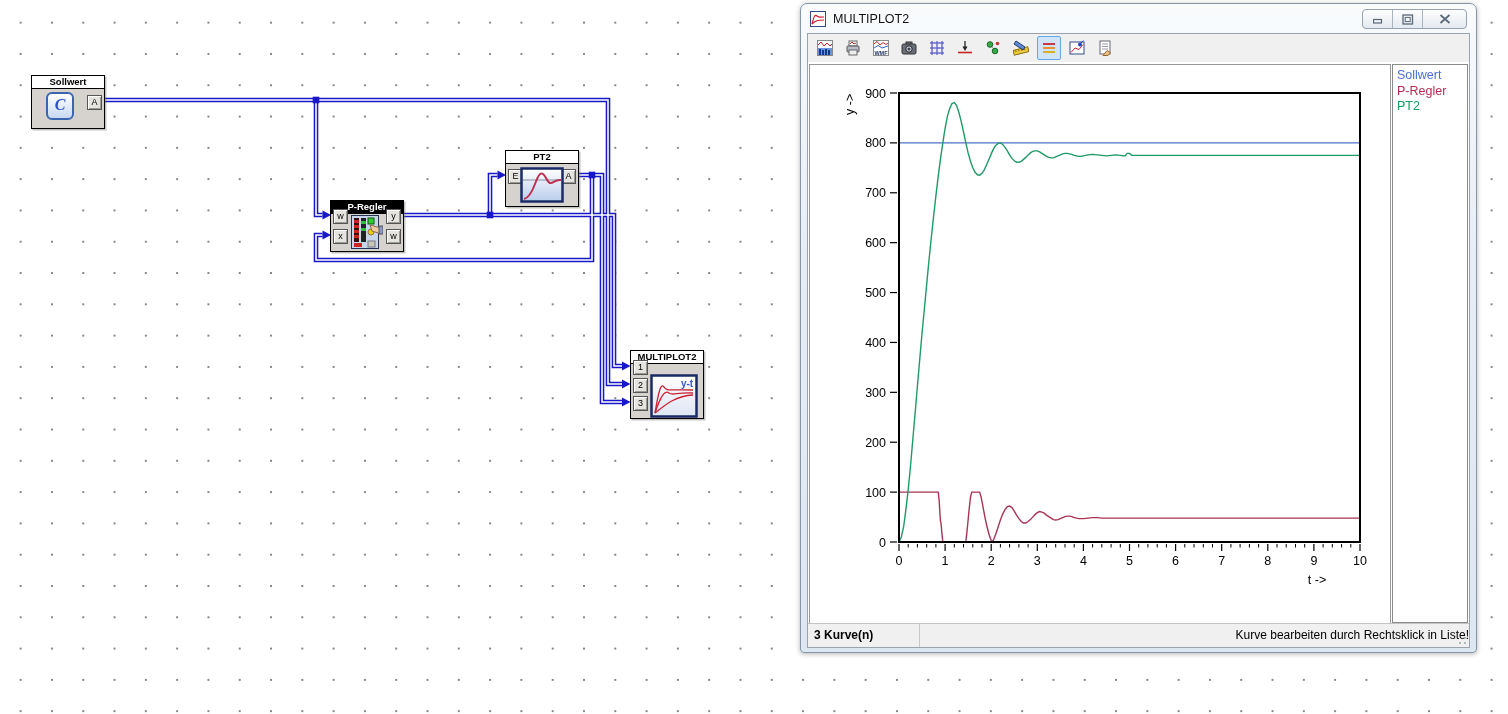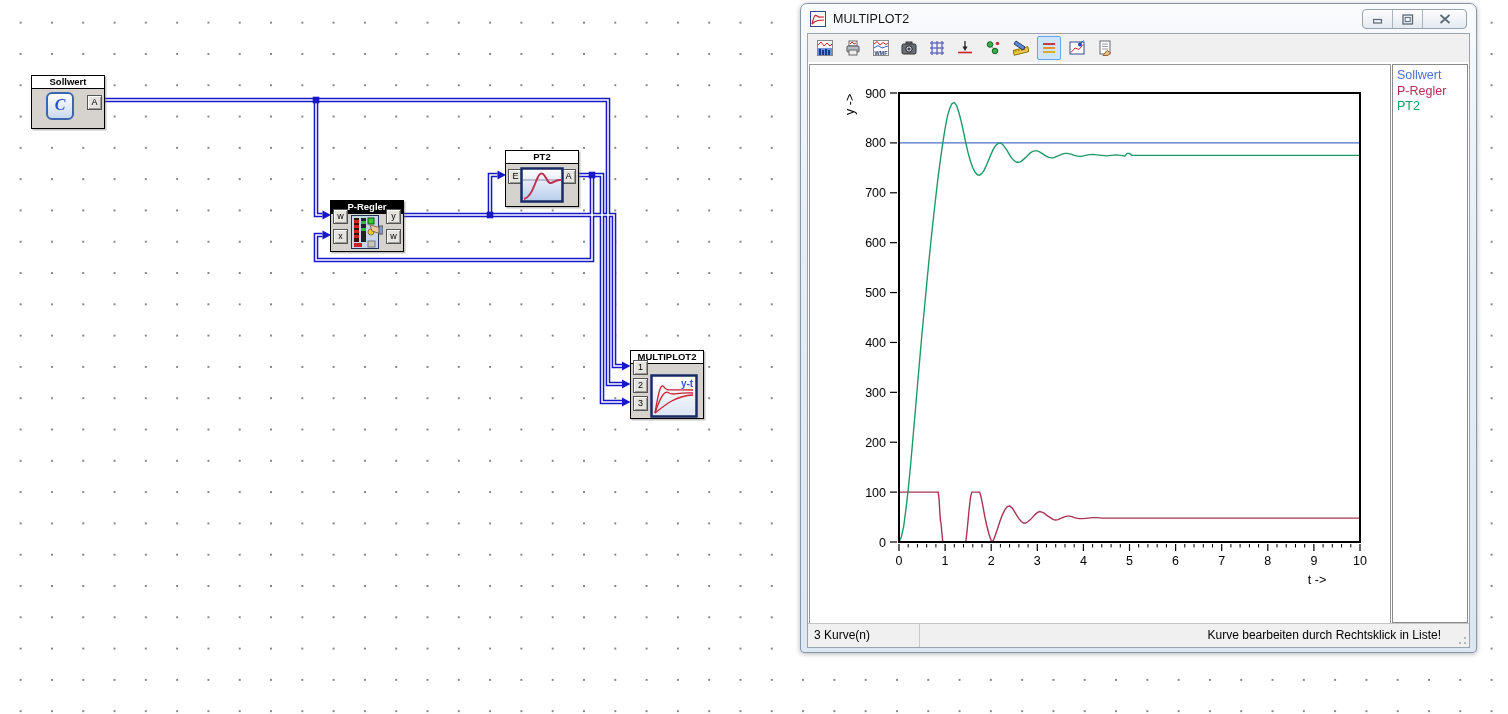--- a/index.html
+++ b/index.html
@@ -55,22 +55,22 @@
 
   .mainarea{position:absolute;left:0;right:0;top:28px;bottom:23px;background:#fff;}
   .plotpanel{position:absolute;left:1px;top:2px;width:580px;height:559px;
     background:#fff;border:1px solid #979797;}
   .legendpanel{position:absolute;left:584px;top:2px;width:76px;height:559px;
     background:#fff;border:1px solid #8a8a8a;padding:3px 0 0 4px;box-sizing:border-box;}
   .lgitem{font-size:12.5px;line-height:15.5px;white-space:nowrap;}
 
   .statusbar{position:absolute;left:0;right:0;bottom:0;height:23px;background:#f0f0f0;
     border-top:1px solid #c4c4c4;display:flex;font-size:12px;color:#000;}
-  .sb-left{width:105px;line-height:22px;padding-left:6px;border-right:1px solid #c8c8c8;}
-  .sb-right{flex:1;line-height:22px;text-align:right;padding-right:28px;position:relative;}
+  .sb-left{width:105px;line-height:22px;padding-left:6px;border-right:1px solid #c8c8c8;font-weight:bold;}
+  .sb-right{flex:1;line-height:22px;text-align:right;padding-right:0;position:relative;}
   .grip{position:absolute;right:2px;bottom:2px;}
 
   .tick{font-size:12.5px;fill:#000;font-family:"Liberation Sans",sans-serif;}
 </style>
 </head>
 <body>
 
 <div class="canvas">
 
   <svg class="wires" width="770" height="714">

